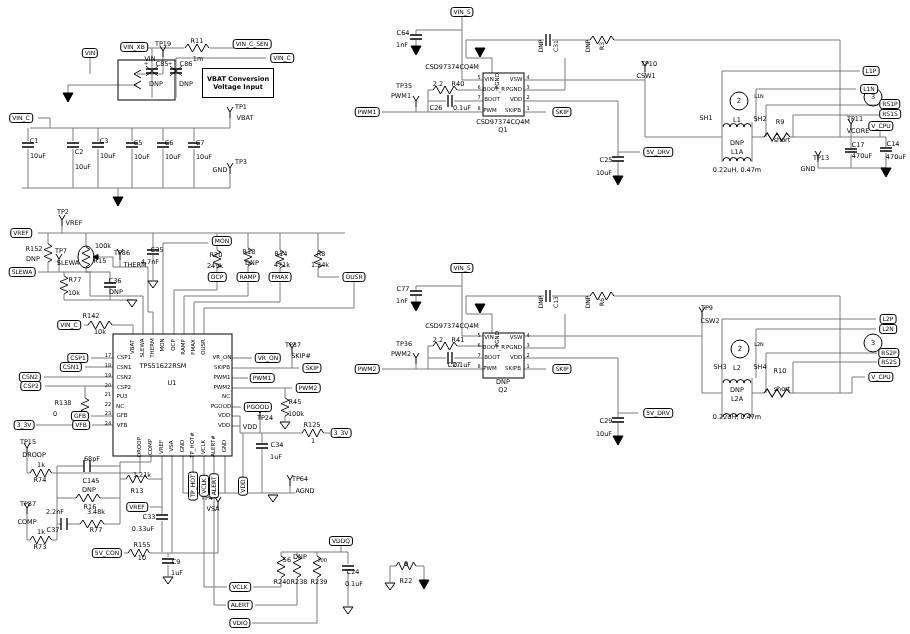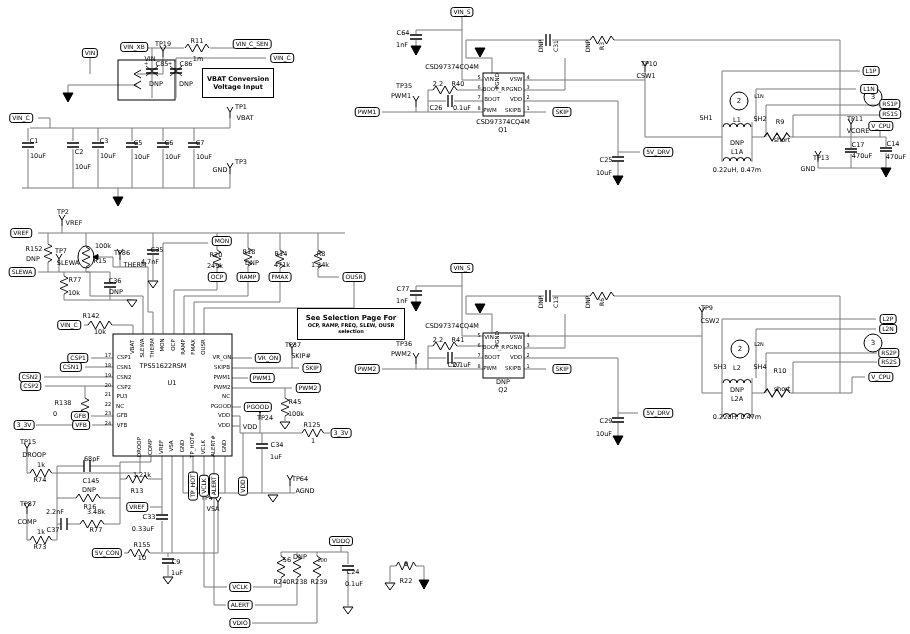--- a/index.html
+++ b/index.html
@@ -250,24 +250,20 @@
         <use href="#gndo" transform="translate(273,495)"></use>
       <use href="#gndo" transform="translate(348,607)"></use>
         <use href="#gndo" transform="translate(390,583)"></use>
       <use href="#gndo" transform="translate(168,577)"></use>
     </g>
   </svg>
 
   <div class="notebox" id="vbat-note">
     <span class="l1">VBAT Conversion</span>
     <span class="l1">Voltage Input</span>
-  </div>
-  <div class="notebox" id="sel-note">
-    <span class="l1">See Selection Page For</span>
-    <span class="l2">OCP, RAMP, FREQ, SLEW, OUSR selection</span>
   </div>
 
   <div id="labels">
       <span class="lbl tp" style="left: 163px; top: 44px;">TP19</span>
       <span class="lbl ref" style="left: 150px; top: 59px;">VIN</span>
       <span class="lbl net" style="left: 90px; top: 53px;">VIN</span>
       <span class="lbl net" style="left: 134px; top: 47px;">VIN_XB</span>
       <span class="lbl ref" style="left: 197px; top: 41px;">R11</span>
       <span class="lbl ref" style="left: 198px; top: 59px;">1m</span>
       <span class="lbl net" style="left: 252px; top: 44px;">VIN_C_SEN</span>

